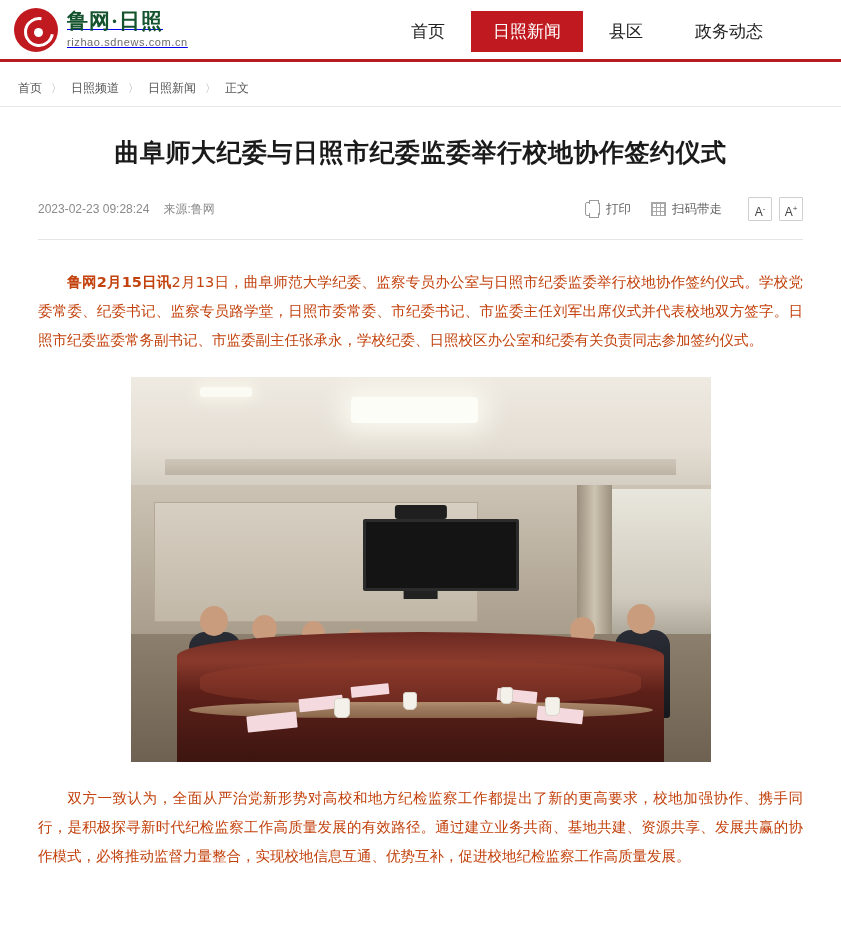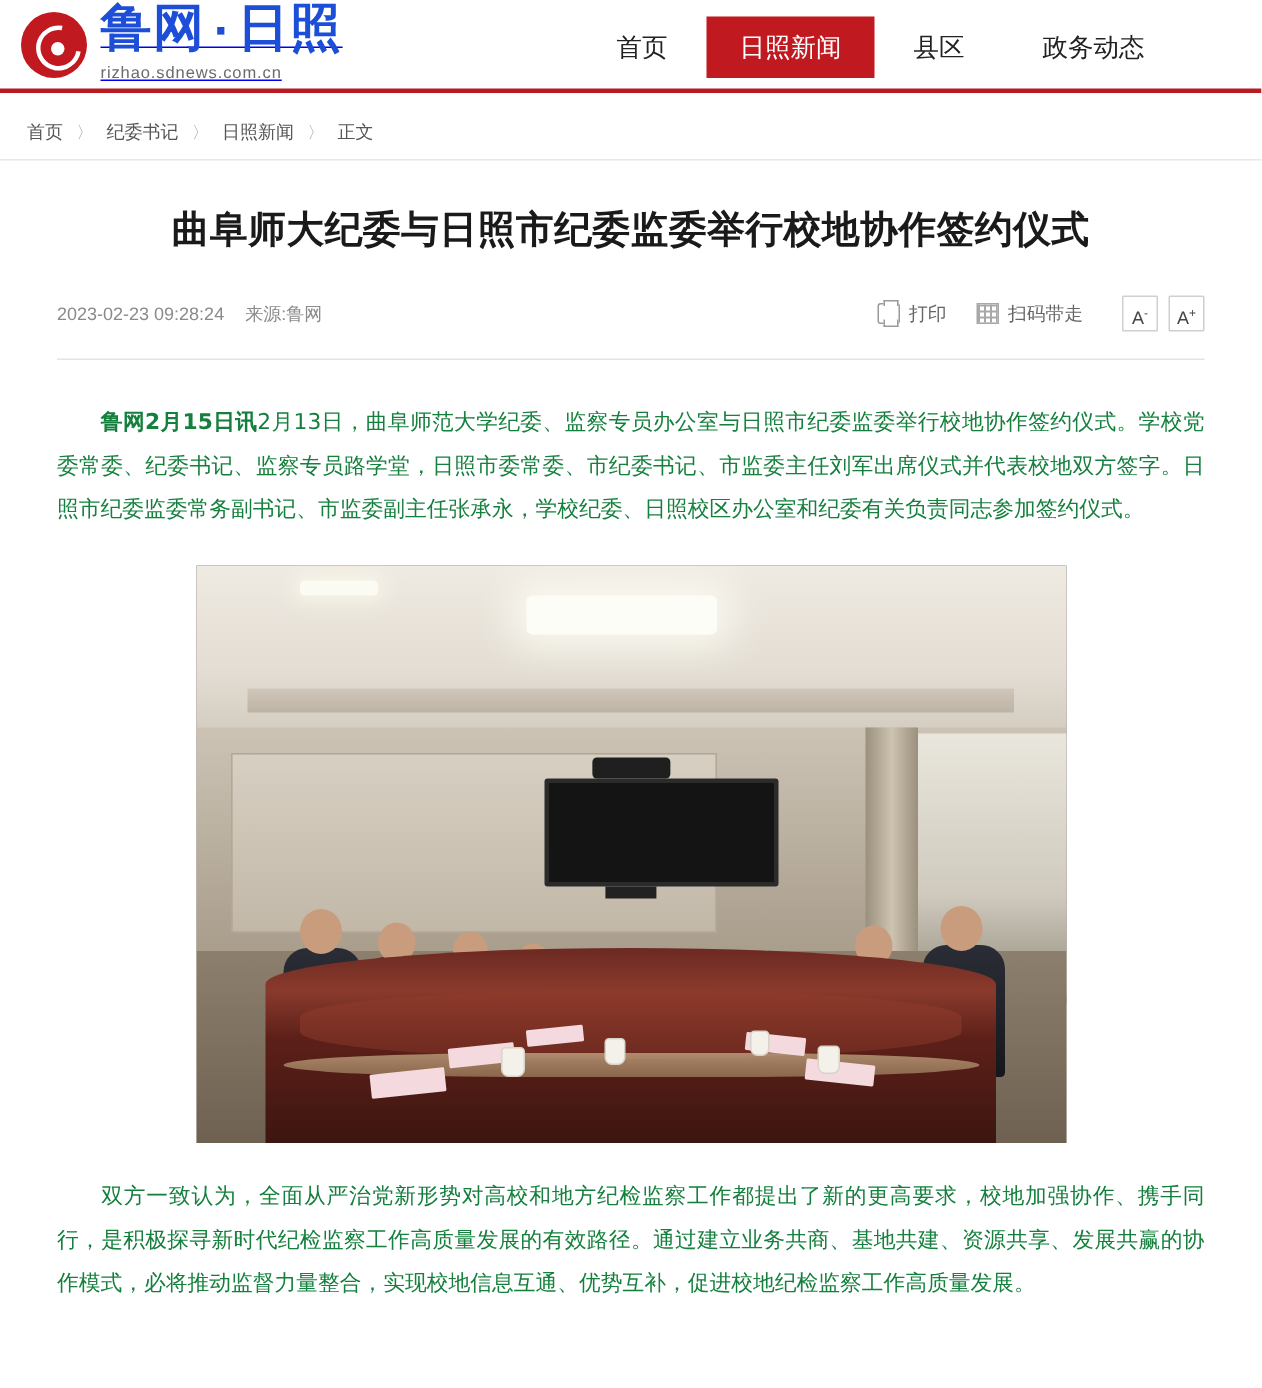--- a/index.html
+++ b/index.html
@@ -52,25 +52,25 @@
   .brand-logo::after {
     content: "";
     position: absolute;
     left: 20px; top: 20px;
     width: 9px; height: 9px;
     background: #ffffff;
     border-radius: 50%;
   }
   .brand-text { line-height: 1; }
   .brand-title {
-    font-size: 34px;
+    font-size: 21px;
     font-weight: bold;
-    color: #1d4ed8;
+    color: #14532d;
     letter-spacing: 1px;
-    font-family: Liberation Mono, monospace;
+    font-family: Liberation Serif, serif;
   }
   .brand-url {
     margin-top: 5px;
     font-size: 11px;
     color: #6b6b6b;
     letter-spacing: .6px;
   }
 
   .main-nav {
     position: absolute;
@@ -201,21 +201,21 @@
   .font-btn sup { font-size: 8px; }
 
   .divider {
     border-top: 1px solid #e4e4e4;
     margin: 10px 0 0 0;
   }
 
   .body-text {
     font-size: 14.5px;
     line-height: 2.0;
-    color: #15803d;
+    color: #c2410c;
     text-align: justify;
     margin: 28px 0 0 0;
     font-family: "DejaVu Sans", "Liberation Sans", sans-serif;
   }
   .body-text .indent { display: inline-block; width: 2em; }
   .lead-label { font-weight: bold; }
 
   
   .photo-wrap {
     margin: 22px 0 0 0;
@@ -354,21 +354,21 @@
     <a class="nav-item" href="#">首页</a>
     <a class="nav-item active" href="#">日照新闻</a>
     <a class="nav-item" href="#">县区</a>
     <a class="nav-item" href="#">政务动态</a>
   </nav>
 </div>
 
 <div class="breadcrumb-bar">
   <a class="crumb" href="#">首页</a>
   <span class="crumb-sep">〉</span>
-  <a class="crumb" href="#">纪委书记</a>
+  <a class="crumb" href="#">日照频道</a>
   <span class="crumb-sep">〉</span>
   <a class="crumb" href="#">日照新闻</a>
   <span class="crumb-sep">〉</span>
   <span class="crumb current">正文</span>
 </div>
 
 <div class="article">
 
   <h1 class="article-title">曲阜师大纪委与日照市纪委监委举行校地协作签约仪式</h1>
 

